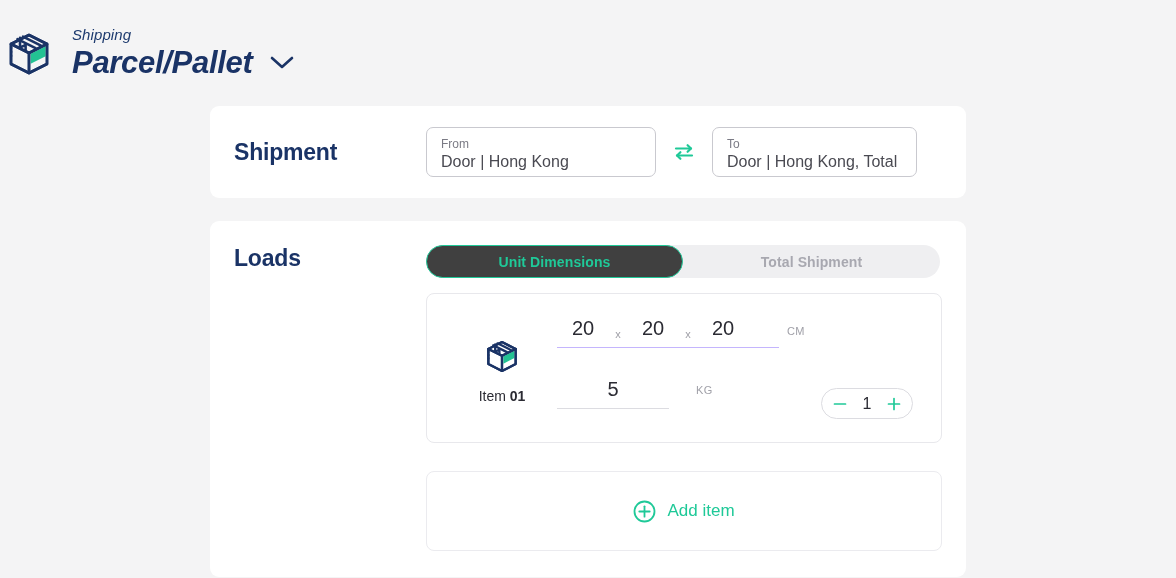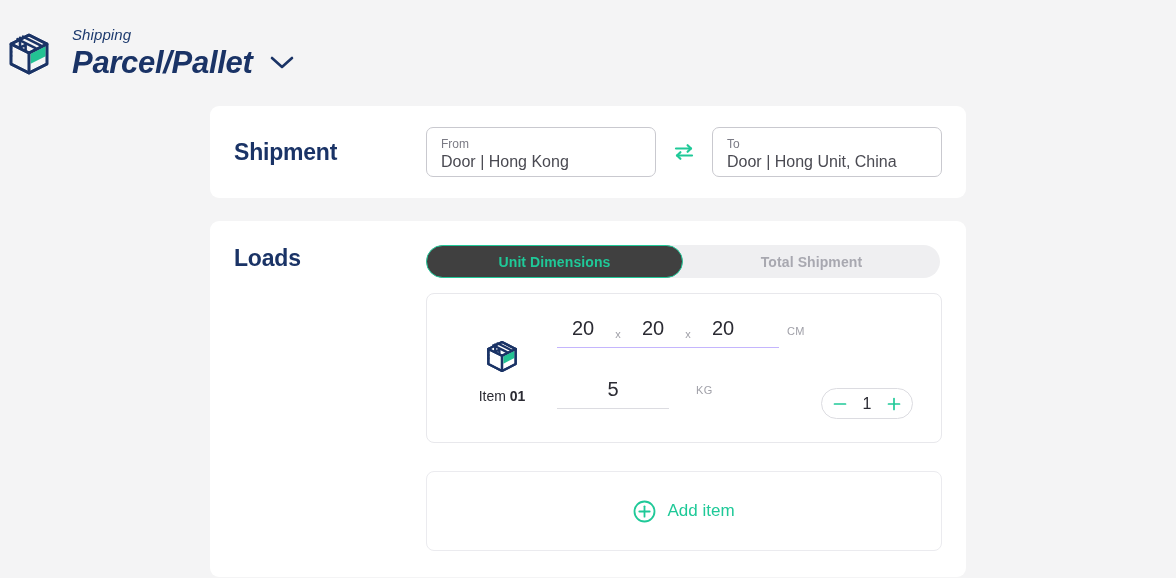--- a/index.html
+++ b/index.html
@@ -103,21 +103,21 @@
     height: 50px;
     box-sizing: border-box;
     padding: 6px 14px 0 14px;
     display: flex;
     flex-direction: column;
     justify-content: center;
     background: #fff;
     cursor: text;
   }
   .field-from { width: 230px; }
-  .field-to { width: 230px; }
+  .field-to { width: 205px; }
   .field-label {
     font-size: 12px;
     color: #7b7b85;
     line-height: 1.1;
     margin-bottom: 2px;
   }
   .field-value {
     font-size: 16px;
     color: #4a4a52;
     line-height: 1.15;
@@ -375,21 +375,21 @@
             <path d="M4 7.5 L19 7.5"></path>
             <path d="M15.6 4.2 L19 7.5 L15.6 10.8"></path>
             <path d="M20 14.5 L5 14.5"></path>
             <path d="M8.4 11.2 L5 14.5 L8.4 17.8"></path>
           </g>
         </svg>
       </span>
     </button>
     <div class="field field-to">
       <div class="field-label">To</div>
-      <div class="field-value">Door | Hong Unit, China</div>
+      <div class="field-value">Door | Hong Kong, Total</div>
     </div>
   </div>
 </div>
 
 <div class="card card-loads">
   <div class="loads-row">
     <div class="section-title">Loads</div>
     <div class="loads-right">
 
       <div class="tabs">

